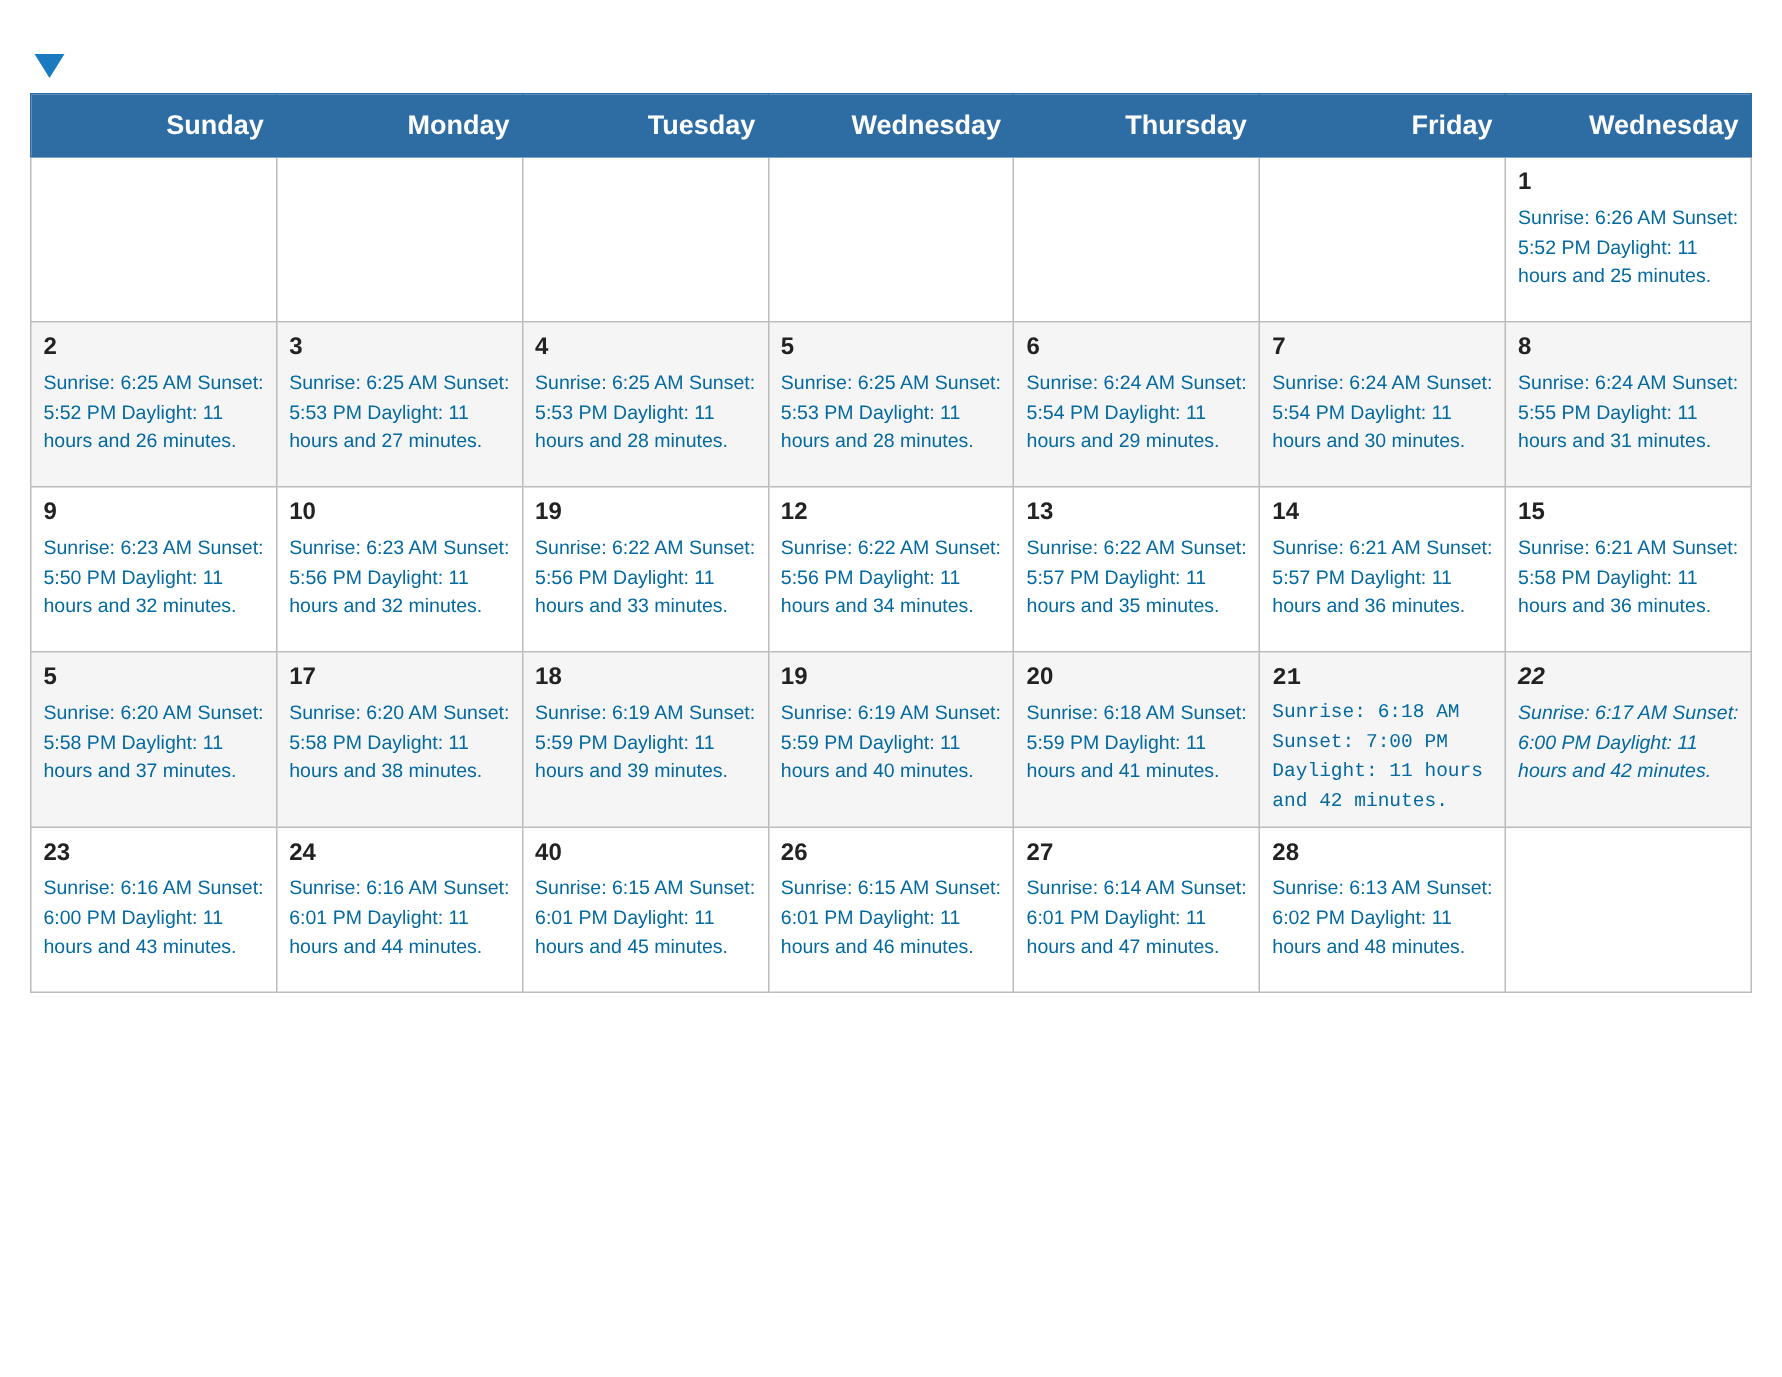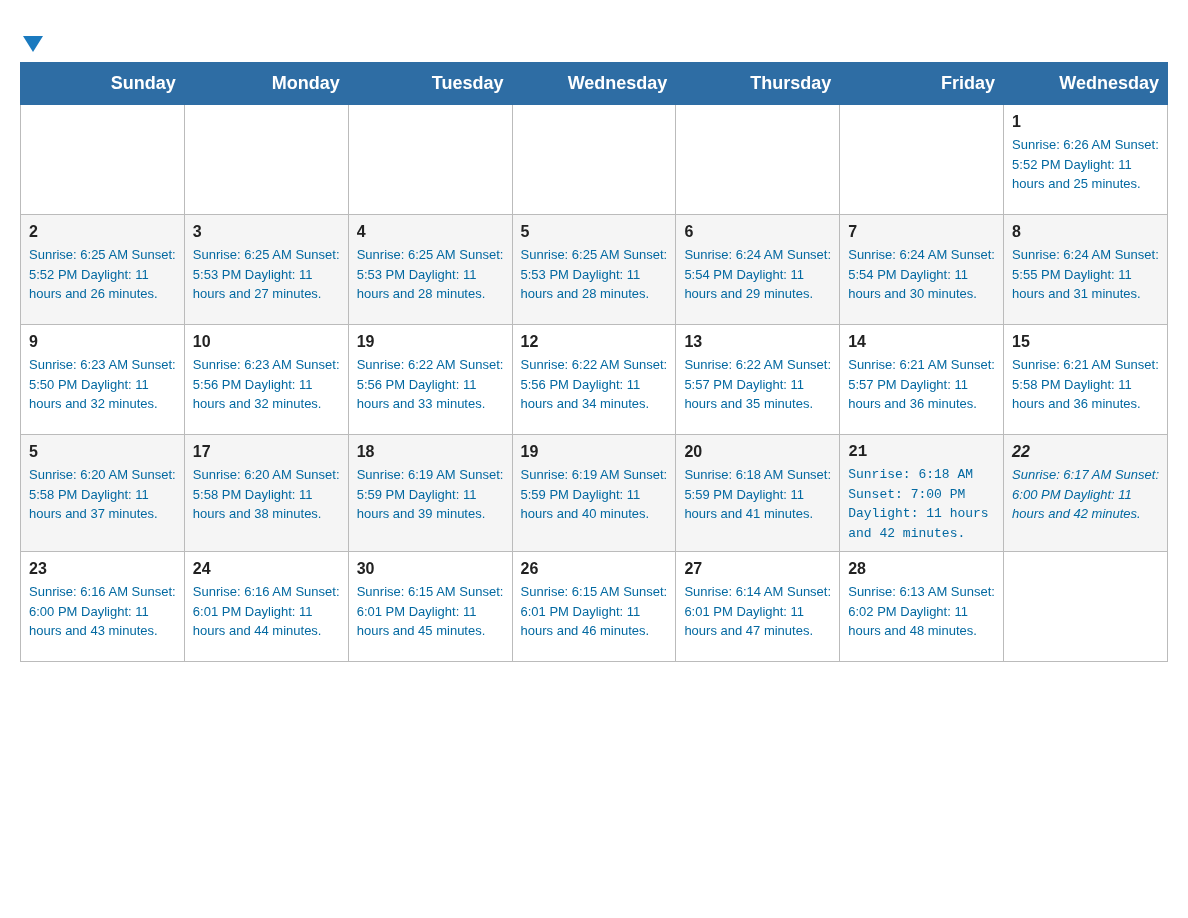--- a/index.html
+++ b/index.html
@@ -277,21 +277,21 @@
 Sunset: 6:00 PM
 Daylight: 11 hours and 43 minutes.</div>
         </td>
         <td>
           <span class="day-number">24</span>
           <div class="day-info">Sunrise: 6:16 AM
 Sunset: 6:01 PM
 Daylight: 11 hours and 44 minutes.</div>
         </td>
         <td>
-          <span class="day-number">30</span>
+          <span class="day-number">40</span>
           <div class="day-info">Sunrise: 6:15 AM
 Sunset: 6:01 PM
 Daylight: 11 hours and 45 minutes.</div>
         </td>
         <td>
           <span class="day-number">26</span>
           <div class="day-info">Sunrise: 6:15 AM
 Sunset: 6:01 PM
 Daylight: 11 hours and 46 minutes.</div>
         </td>

